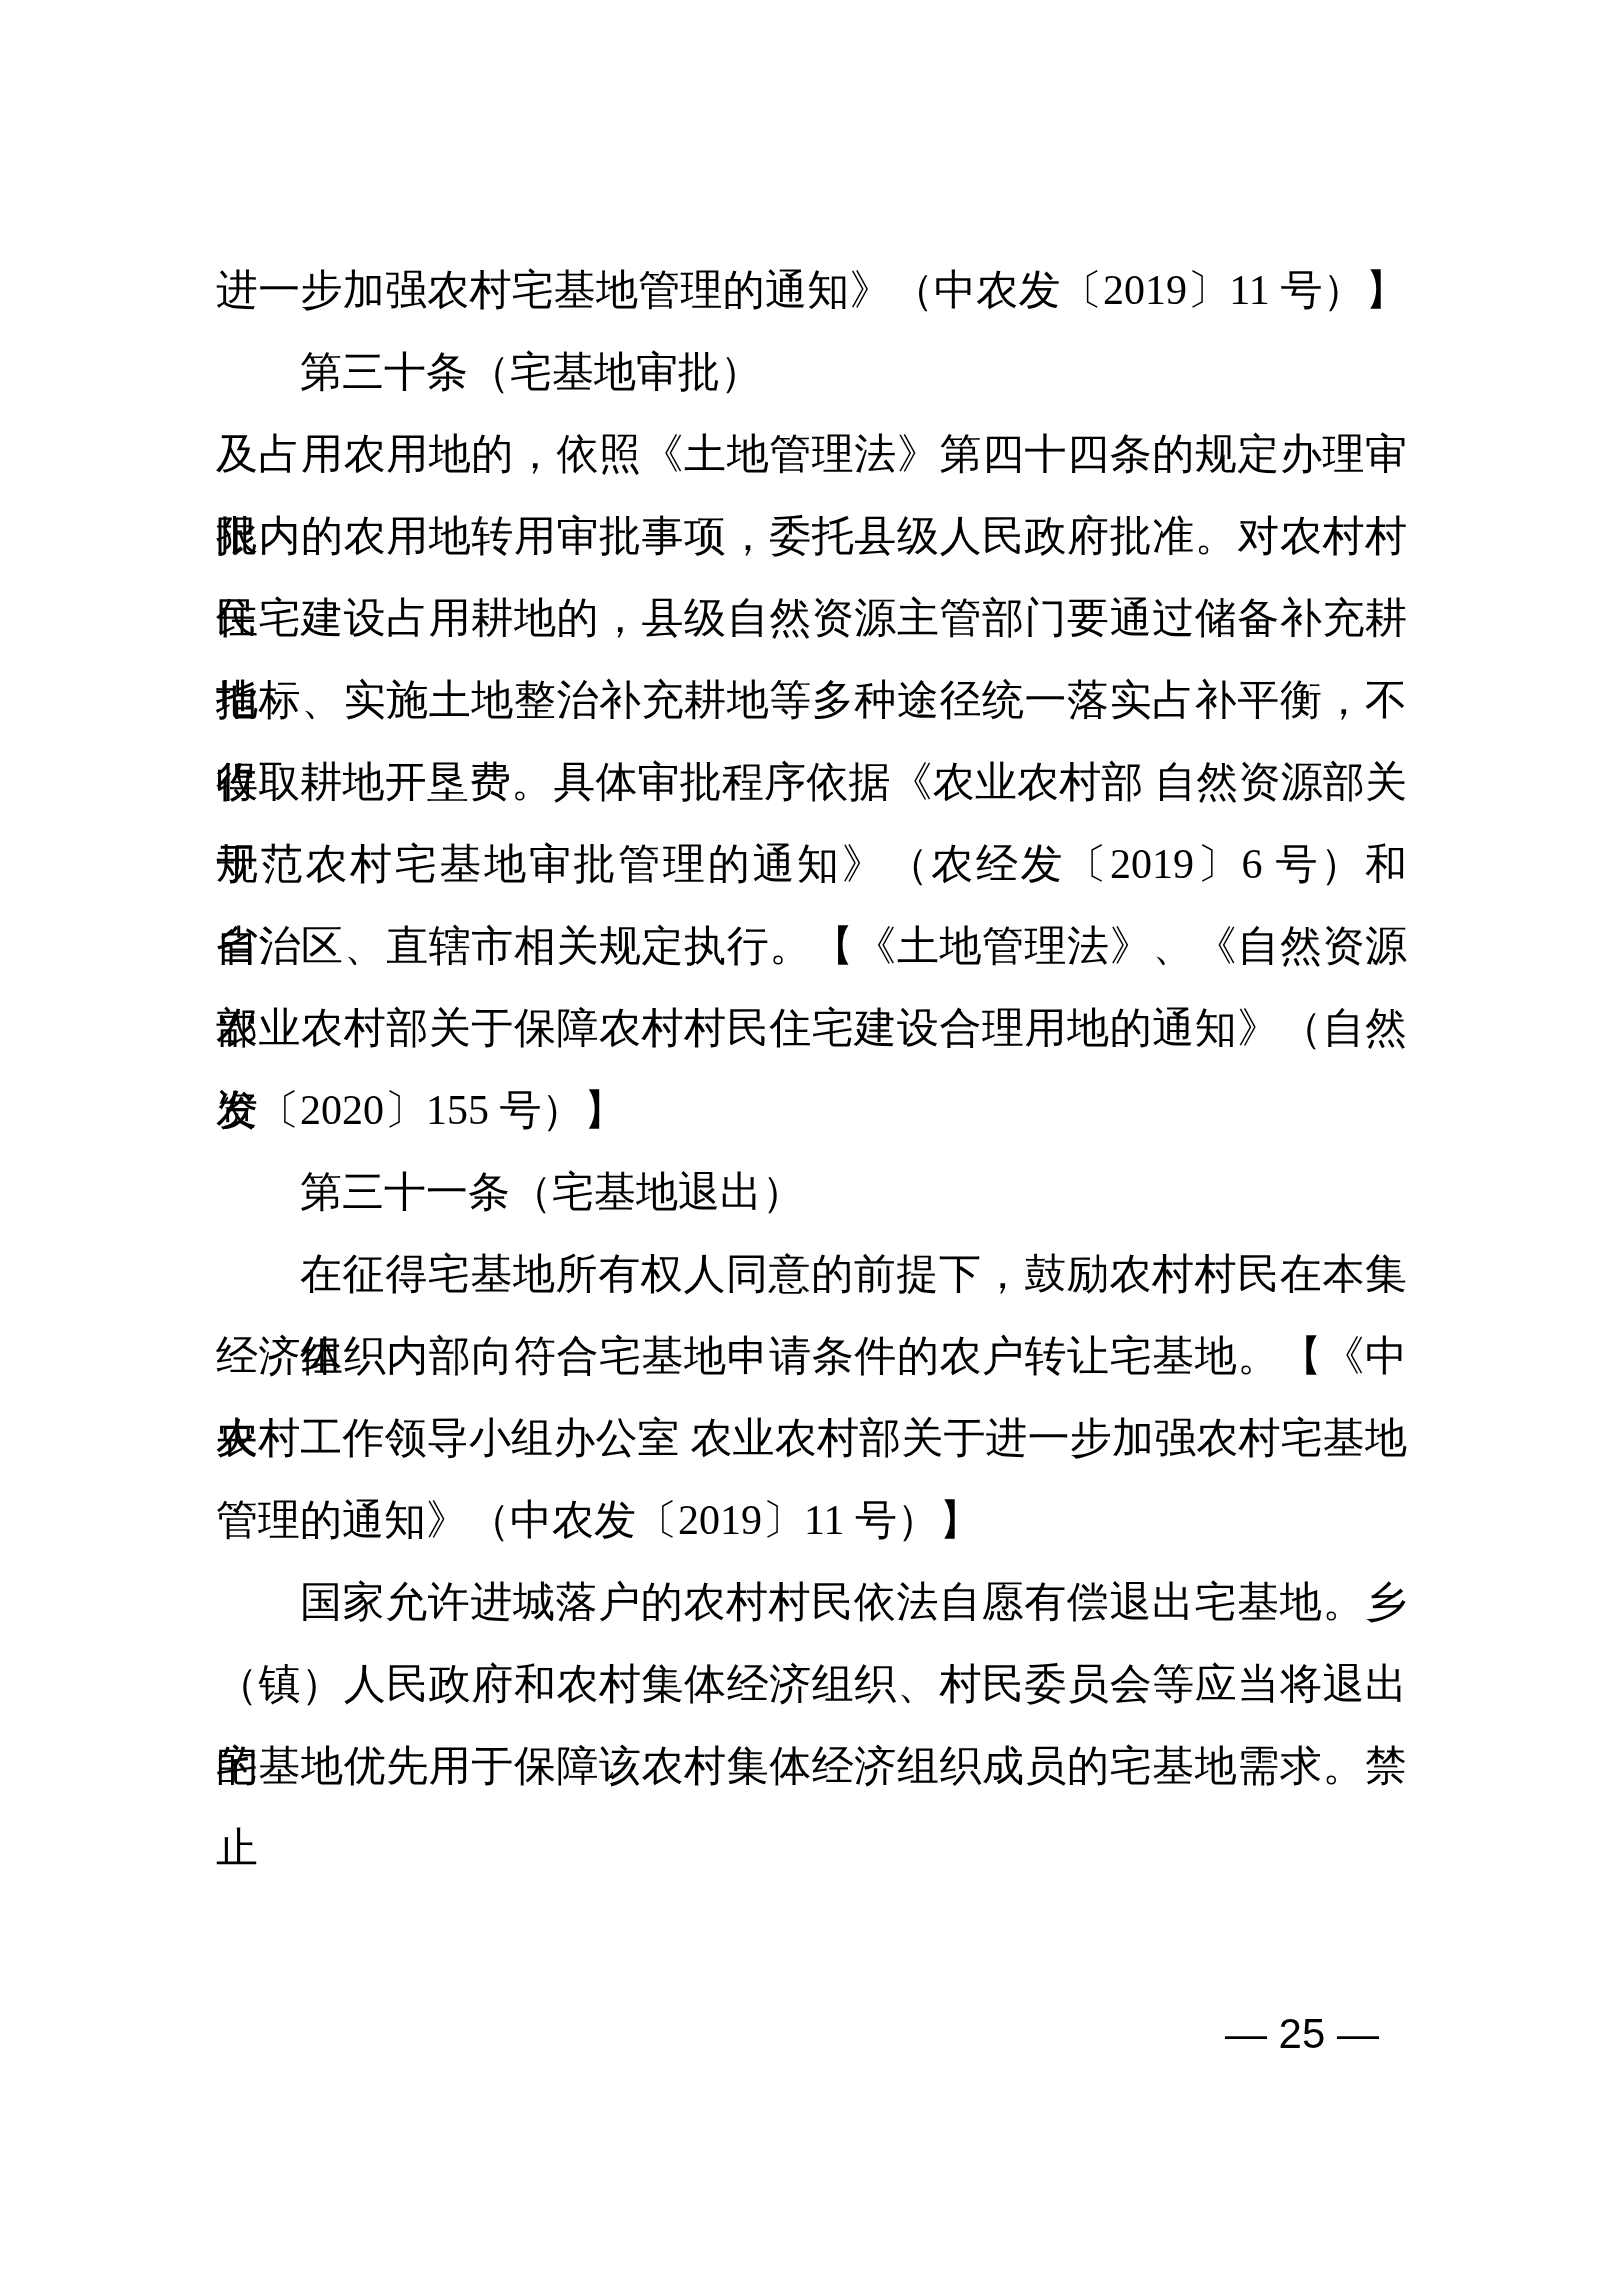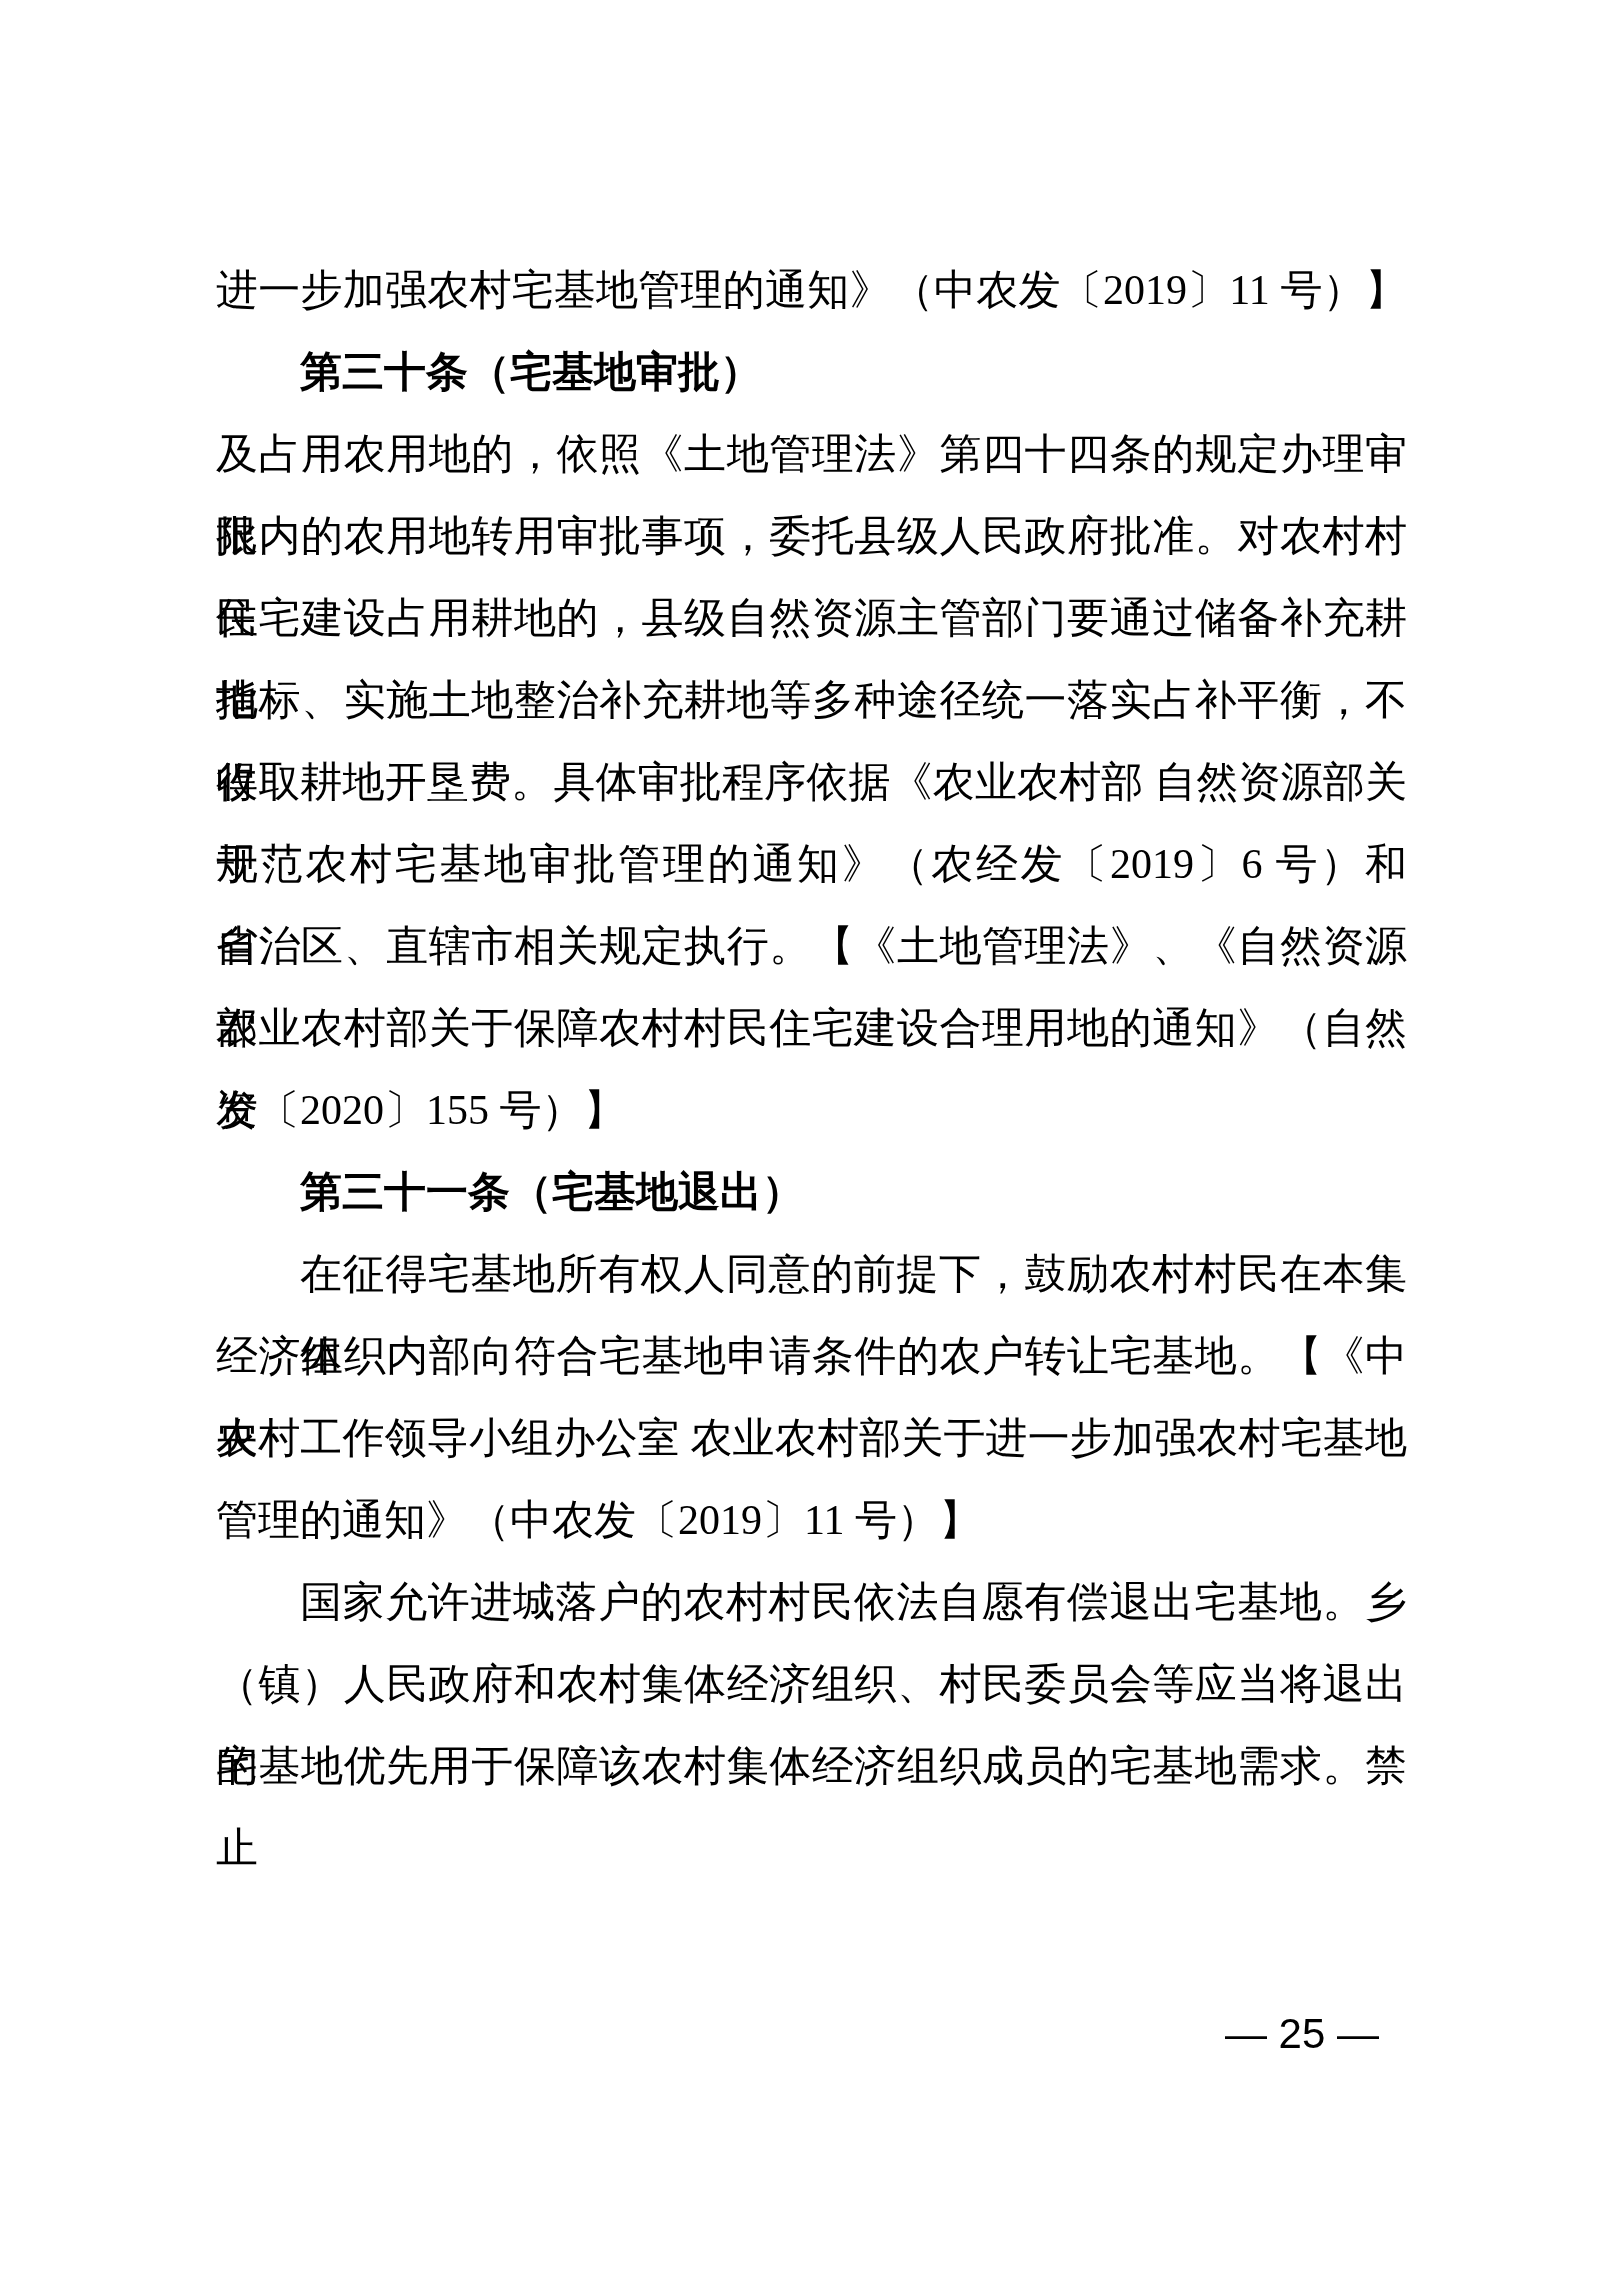--- a/index.html
+++ b/index.html
@@ -33,21 +33,21 @@
   .line.justify {
     text-align: justify;
     text-align-last: justify;
     text-justify: inter-character;
   }
   .line.indent {
     padding-left: 84px;
   }
   .line.heading {
     font-family: "Liberation Sans", "DejaVu Sans", sans-serif;
-    font-weight: 700;
+    font-weight: 400;
   }
   .page-footer {
     position: absolute;
     top: 1992px;
     right: 242px;
     font-size: 42px;
     line-height: 59px;
     font-family: Liberation Sans, sans-serif;
     color: #000000;
     white-space: nowrap;

